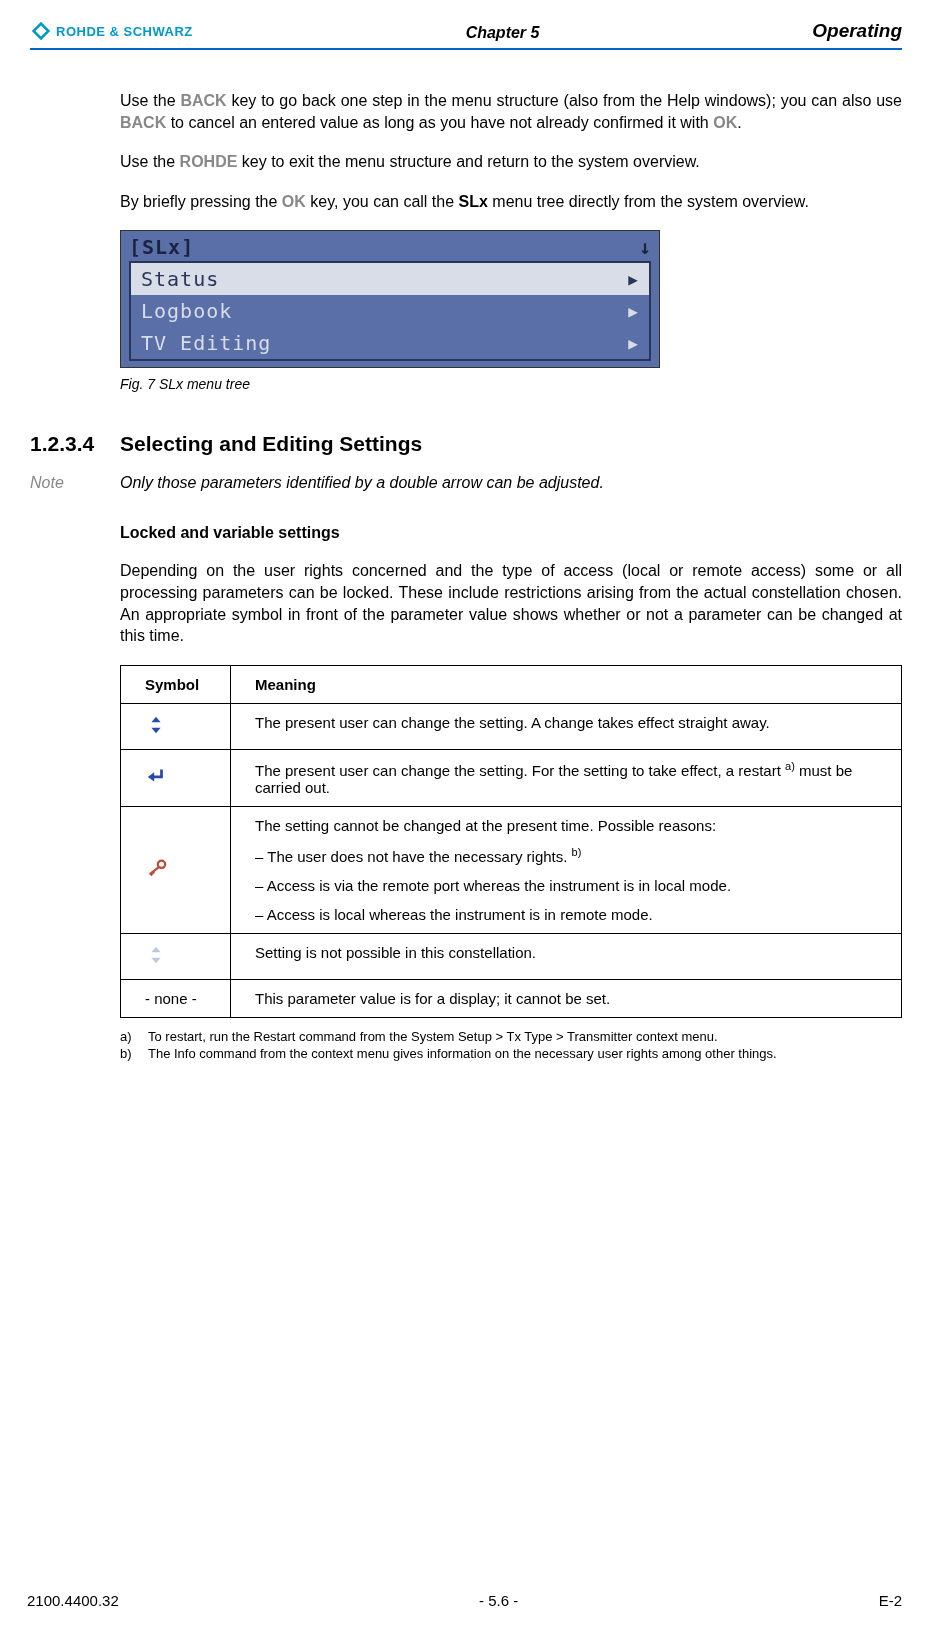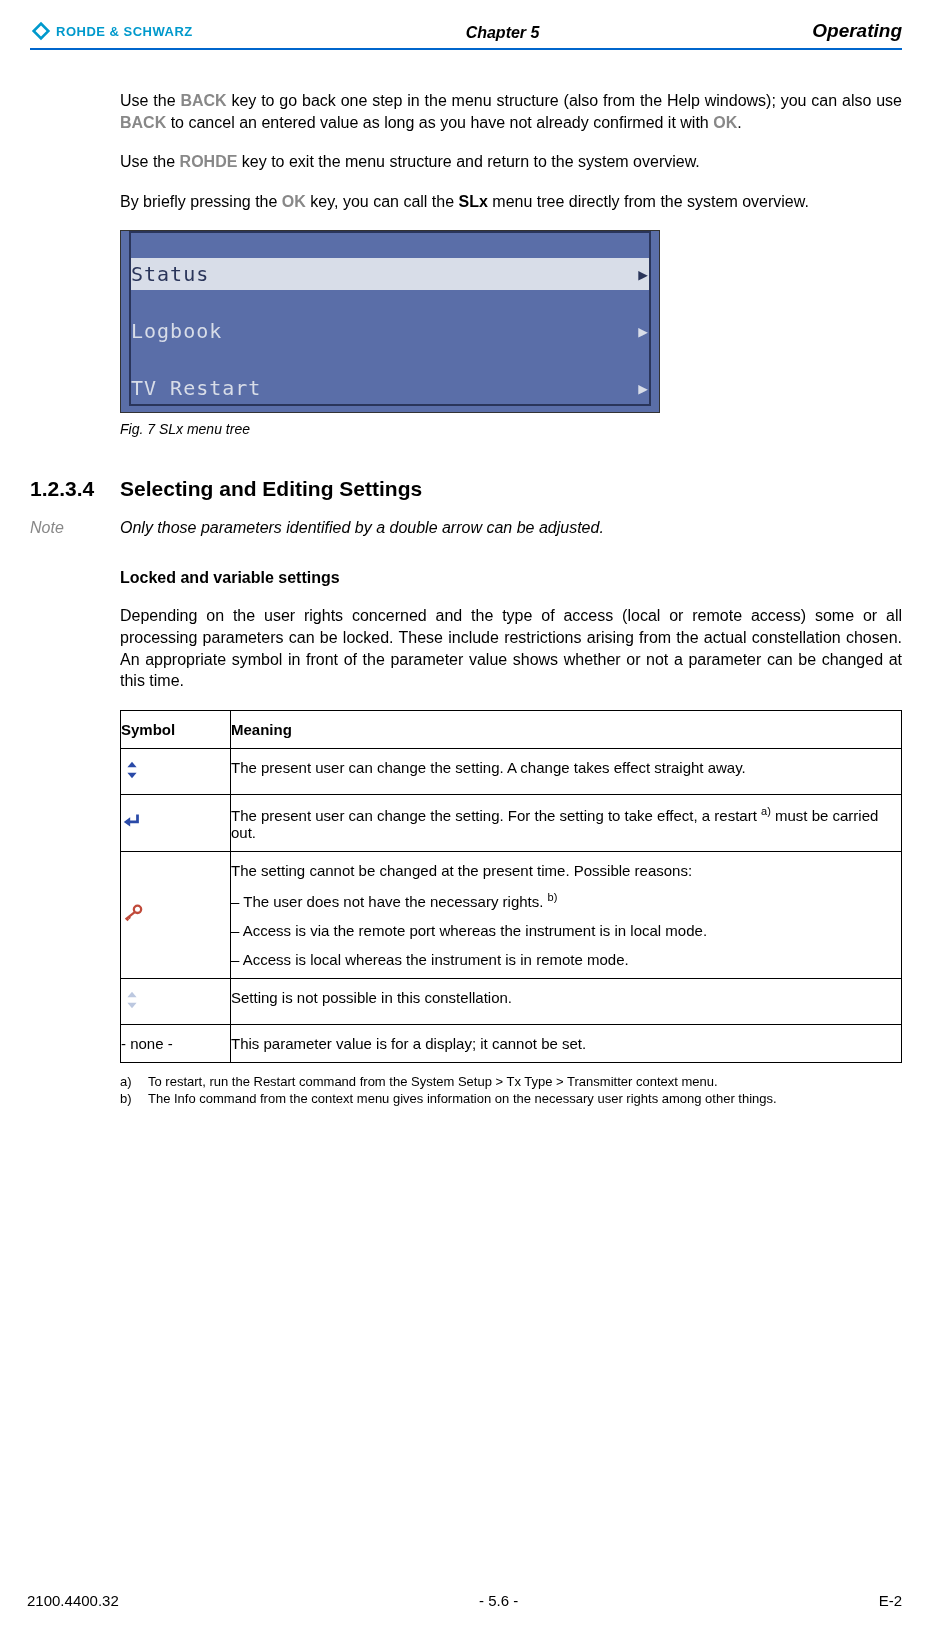--- a/index.html
+++ b/index.html
@@ -99,21 +99,21 @@
   }
   .note-text { font-style: italic; }
   .symbol-table {
     width: 100%;
     border-collapse: collapse;
     margin-top: 18px;
     margin-bottom: 10px;
   }
   .symbol-table th, .symbol-table td {
     border: 1px solid #000;
-    padding: 10px 0;
+    padding: 10px 24px;
     text-align: left;
     vertical-align: top;
     font-size: 15px;
   }
   .symbol-table th { font-weight: bold; }
   .symbol-table td.sym-cell {
     width: 110px;
     text-align: left;
     vertical-align: middle;
   }
@@ -166,24 +166,23 @@
   }
   .menu-title .bracket { letter-spacing: 1px; }
   .menu-body {
     border: 2px solid #2a355a;
     margin: 0 8px 6px;
   }
   .menu-item {
     display: flex;
     justify-content: space-between;
     align-items: center;
-    padding: 4px 0;
+    padding: 4px 10px;
     font-size: 20px;
     letter-spacing: 1px;
-    margin-top: 25px;
   }
   .menu-item.selected {
     background: #d8dde8;
     color: #2a355a;
   }
   .menu-item .arrow { font-size: 16px; }
 </style>
 </head>
 <body>
 
@@ -207,31 +206,35 @@
   <p class="para">
     <span>Use the </span><span class="key">ROHDE</span><span> key to exit the menu structure and return to the system overview.</span>
   </p>
 
 
   <p class="para">
     <span>By briefly pressing the </span><span class="key">OK</span><span> key, you can call the </span><span class="strong">SLx</span><span> menu tree directly from the system overview.</span>
   </p>
 
   <div class="menu-shot">
+    <div class="menu-title">
+      <span class="bracket">[SLx]</span>
+      <span>↓</span>
+    </div>
     <div class="menu-body">
       <div class="menu-item selected">
         <span>Status</span>
         <span class="arrow">▶</span>
       </div>
       <div class="menu-item">
         <span>Logbook</span>
         <span class="arrow">▶</span>
       </div>
       <div class="menu-item">
-        <span>TV Restart</span>
+        <span>TV Editing</span>
         <span class="arrow">▶</span>
       </div>
     </div>
   </div>
   <div class="fig-caption">Fig. 7  SLx menu tree</div>
 
   <div class="section-row">
     <div class="section-num">1.2.3.4</div>
     <div class="section-title">Selecting and Editing Settings</div>
   </div>

